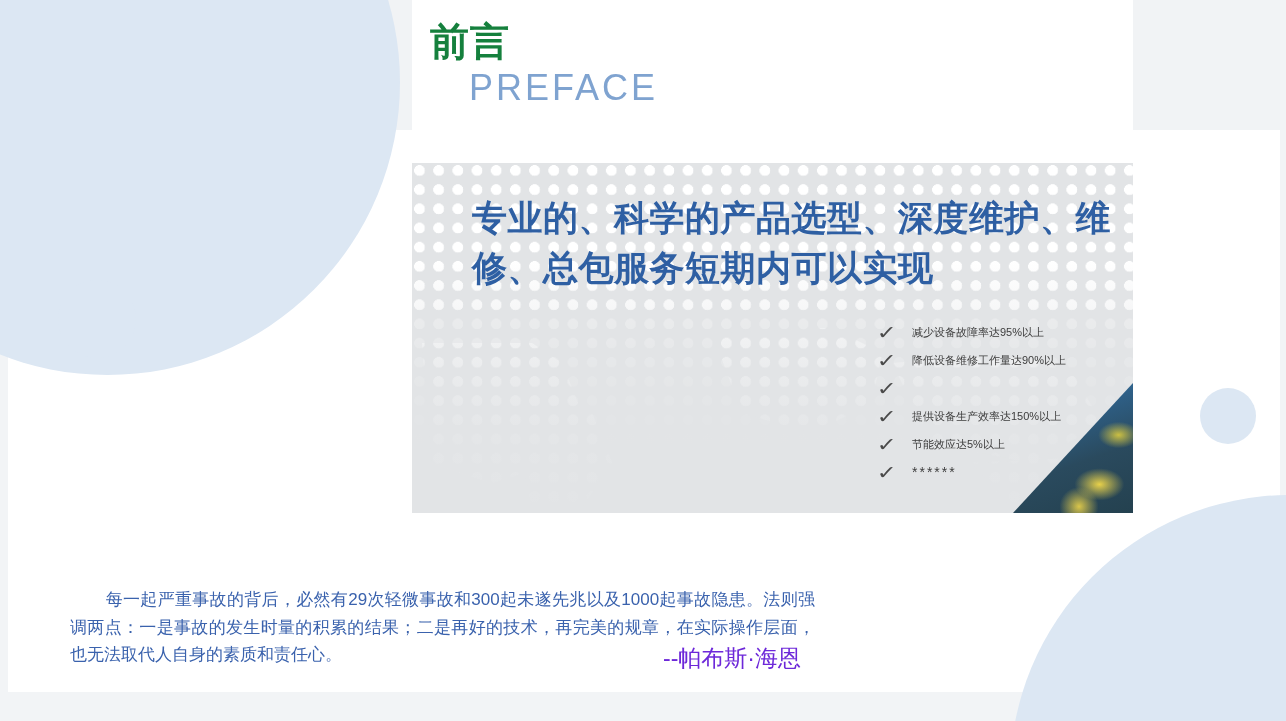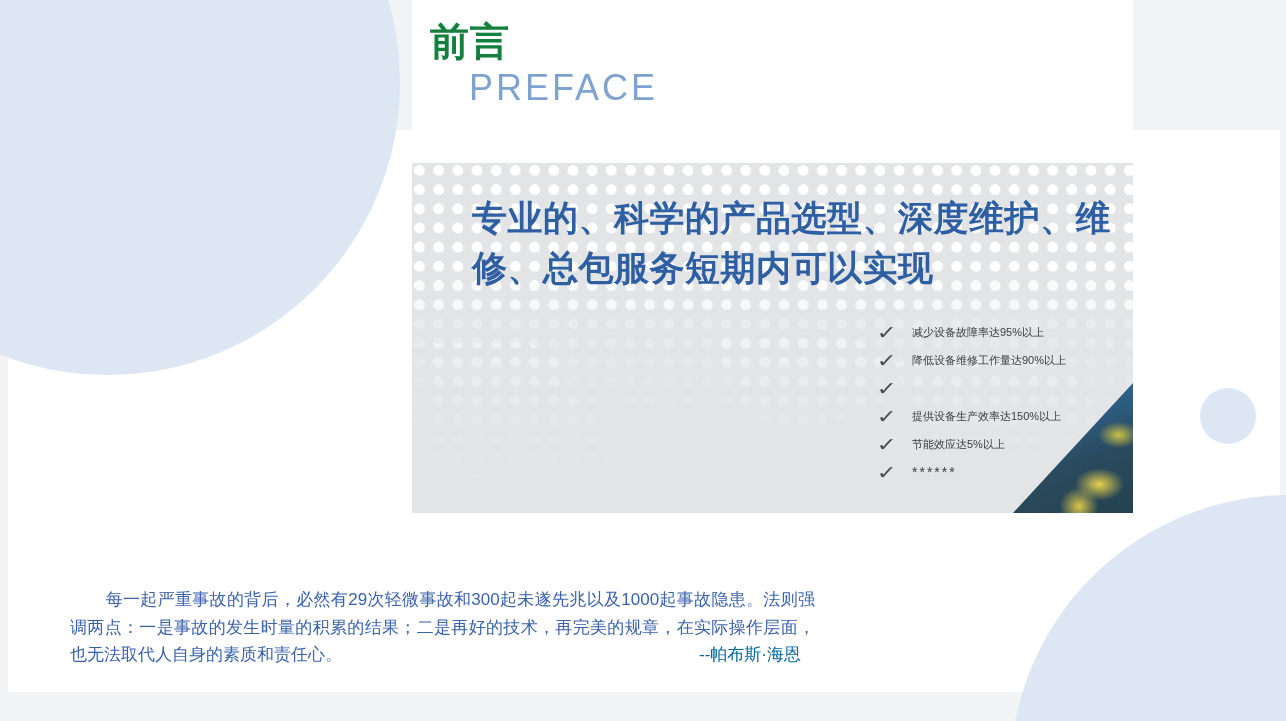--- a/index.html
+++ b/index.html
@@ -220,22 +220,22 @@
     line-height: 1.62;
     color: #3a62ad;
     text-indent: 2.1em;
     text-align: justify;
     margin-top: 48px;
   }
   .quote-author {
     position: absolute;
     right: 22px;
     top: 123px;
-    font-size: 17px;
-    color: #0369a1;
+    font-size: 23px;
+    color: #6d28d9;
   }
 </style>
 </head>
 <body>
 
 <div id="slide">
 
   <div class="sheet"></div>
   <div class="top-band"></div>
 

